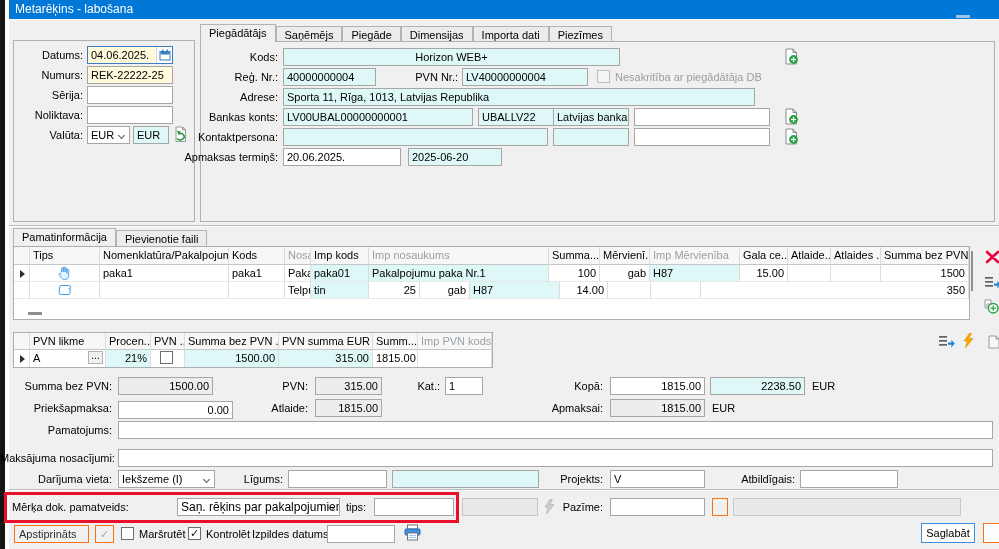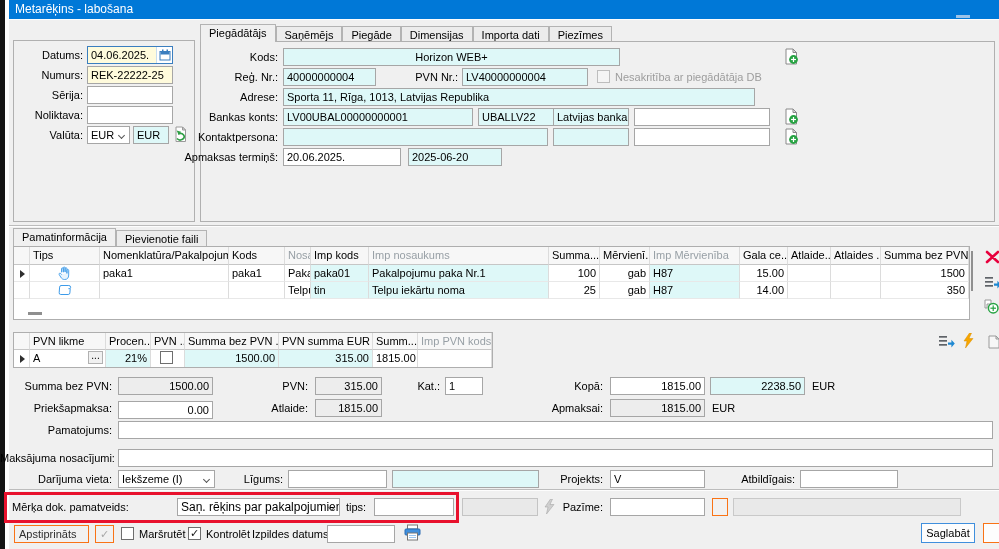--- a/index.html
+++ b/index.html
@@ -196,21 +196,20 @@
       <div class="tc" style="flex-basis:16px"></div>
       <div class="tc ctr" style="flex-basis:70px">
           <svg width="14" height="12" viewBox="0 0 14 12" style="margin:1px auto 0">
             <path d="M3.2 1.5 h7.6 a1.8 1.8 0 0 1 1.8 1.8 c0 1-.8 1.4-1.8 1.4 M3.2 1.5 a1.6 1.6 0 0 0 -1.6 1.6 l-0.4 5.6 a1.6 1.6 0 0 0 1.6 1.8 h7.4 a1.7 1.7 0 0 0 1.7-1.7 l0.3-4.1" fill="#fff" stroke="#3d9be9" stroke-width="1" stroke-linecap="round"></path>
           </svg>
         </div>
       <div class="tc" style="flex-basis:129px"></div>
       <div class="tc" style="flex-basis:56px"></div>
       <div class="tc" style="flex-basis:26px">Telpu i...</div>
       <div class="tc cyan" style="flex-basis:58px">tin</div>
-      <div class="tc cyan" style="flex-basis:180px">Telpu iekārtu noma</div>
       <div class="tc rt" style="flex-basis:51px">25</div>
       <div class="tc rt" style="flex-basis:50px">gab</div>
       <div class="tc cyan" style="flex-basis:90px">H87</div>
       <div class="tc rt" style="flex-basis:48px">14.00</div>
       <div class="tc" style="flex-basis:43px"></div>
       <div class="tc" style="flex-basis:50px"></div>
       <div class="tc rt" style="flex:1">350</div>
     </div>
   </div>
   <div class="abs" style="left:28px;top:312px;width:14px;height:3px;background:#8f8f8f"></div>
@@ -288,21 +287,21 @@
   <span class="lbl" style="left:250px;top:377px;width:58px">PVN:</span>
   <div class="fld ro rt" style="left:315px;top:377px;width:67px">315.00</div>
   <span class="lbl" style="left:400px;top:377px;width:40px">Kat.:</span>
   <div class="fld" style="left:445px;top:377px;width:38px">1</div>
   <span class="lbl" style="left:543px;top:377px;width:60px">Kopā:</span>
   <div class="fld rt" style="left:610px;top:377px;width:95px">1815.00</div>
   <div class="fld cyan rt" style="left:710px;top:377px;width:95px">2238.50</div>
   <span class="lbl lbll" style="left:812px;top:377px;width:30px">EUR</span>
 
   <span class="lbl" style="left:10px;top:399px;width:102px">Priekšapmaksa:</span>
-  <div class="fld rt" style="left:118px;top:401px;width:95px">0.00</div>
+  <div class="fld rt" style="left:118px;top:401px;width:115px">0.00</div>
   <span class="lbl" style="left:250px;top:399px;width:58px">Atlaide:</span>
   <div class="fld ro rt" style="left:315px;top:399px;width:67px">1815.00</div>
   <span class="lbl" style="left:543px;top:399px;width:60px">Apmaksai:</span>
   <div class="fld ro rt" style="left:610px;top:399px;width:95px">1815.00</div>
   <span class="lbl lbll" style="left:712px;top:399px;width:30px">EUR</span>
 
   <span class="lbl" style="left:10px;top:421px;width:102px">Pamatojums:</span>
   <div class="fld" style="left:118px;top:421px;width:875px"></div>
 
   <span class="lbl" style="left:0px;top:449px;width:112px">Maksājuma nosacījumi:</span>

